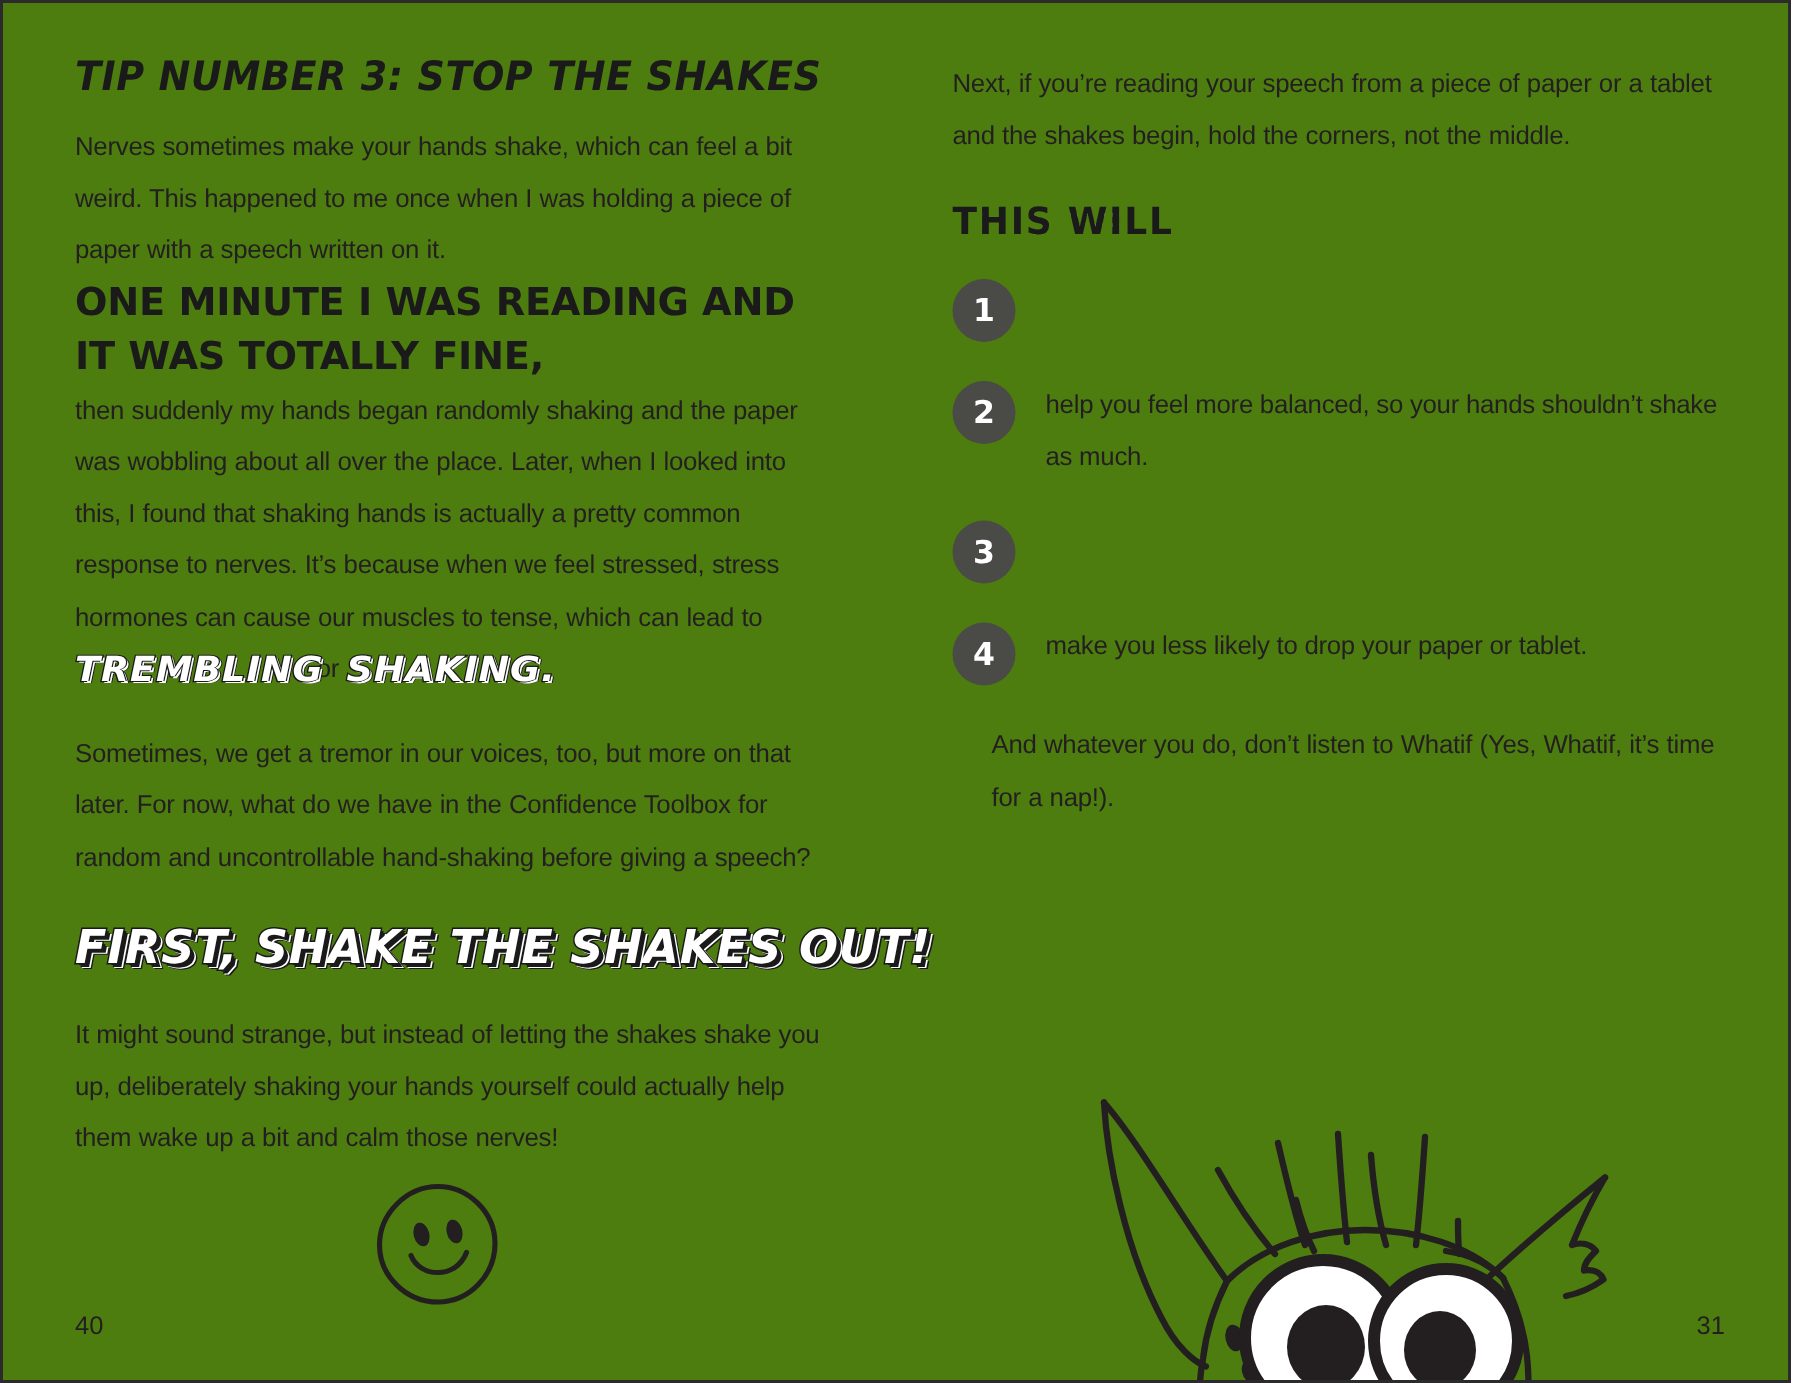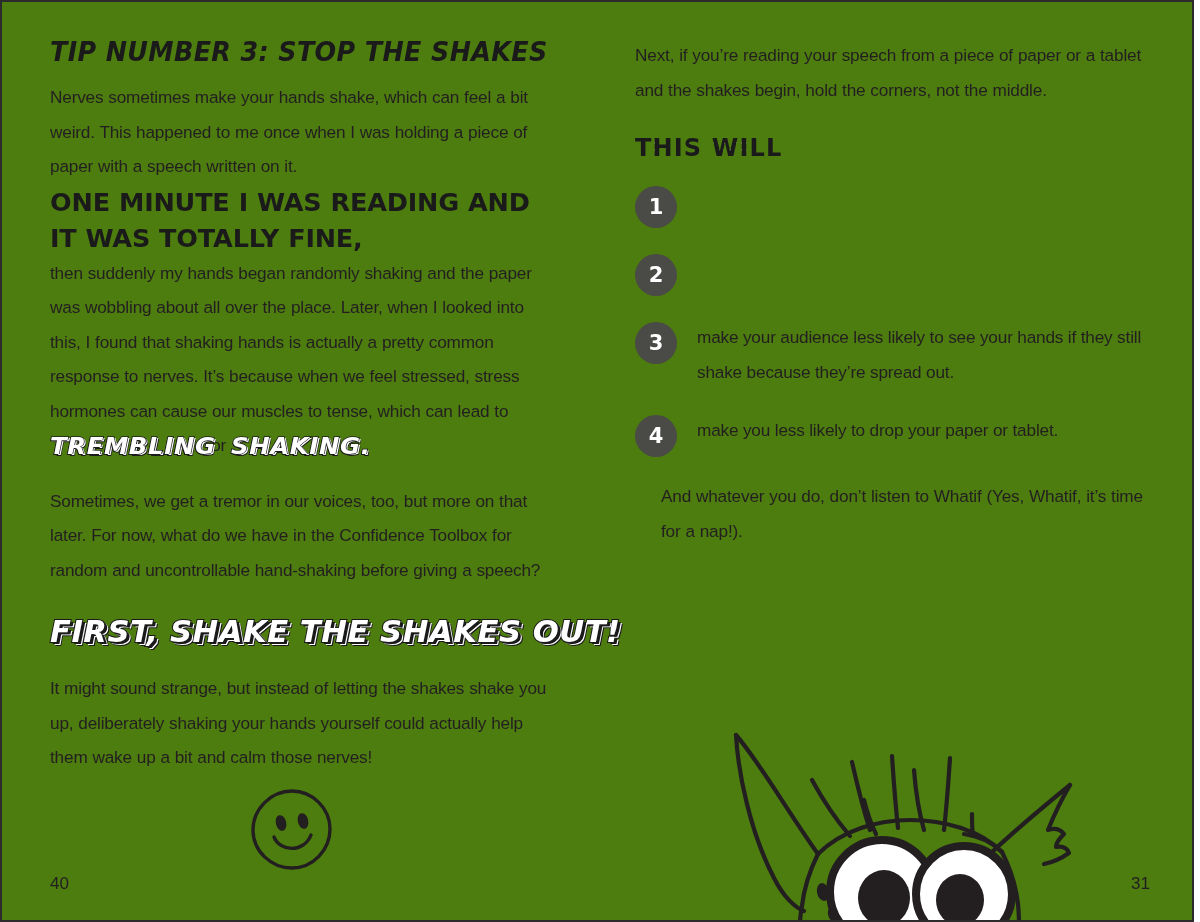--- a/index.html
+++ b/index.html
@@ -236,26 +236,26 @@
       <ul class="nlist">
         <li class="nitem">
           <div class="badge">
               <span>1</span>
             </div>
         </li>
         <li class="nitem">
           <div class="badge">
               <span>2</span>
             </div>
+          <div class="nitem-text">help you feel more balanced, so your hands shouldn’t shake as much.</div>
         </li>
         <li class="nitem">
           <div class="badge">
               <span>3</span>
             </div>
-          <div class="nitem-text">make your audience less likely to see your hands if they still shake because they’re spread out.</div>
         </li>
         <li class="nitem">
           <div class="badge">
               <span>4</span>
             </div>
           <div class="nitem-text">make you less likely to drop your paper or tablet.</div>
         </li>
       </ul>
 
       <p class="para para-indent" style="margin-top:0;">And whatever you do, don’t listen to Whatif (Yes, Whatif, it’s time for a nap!).</p>

